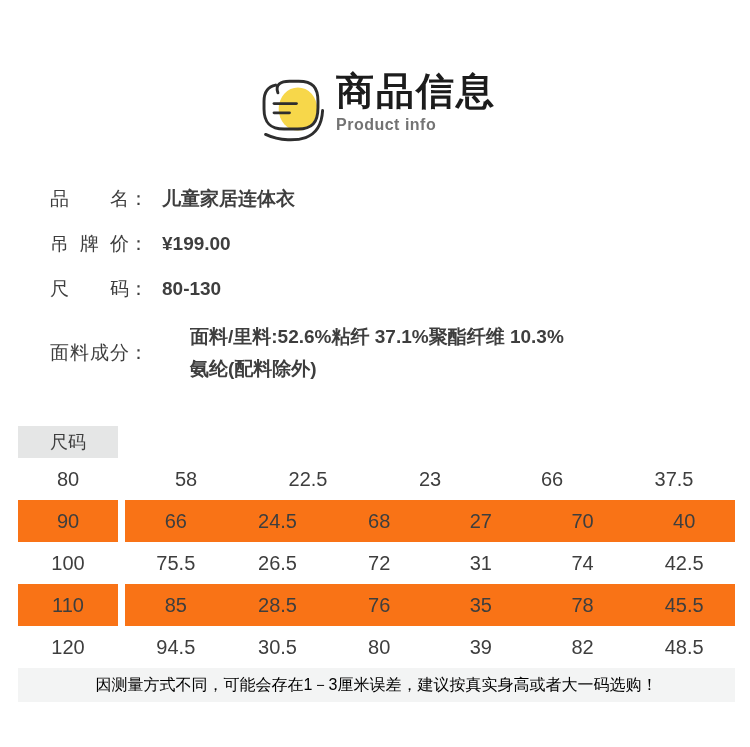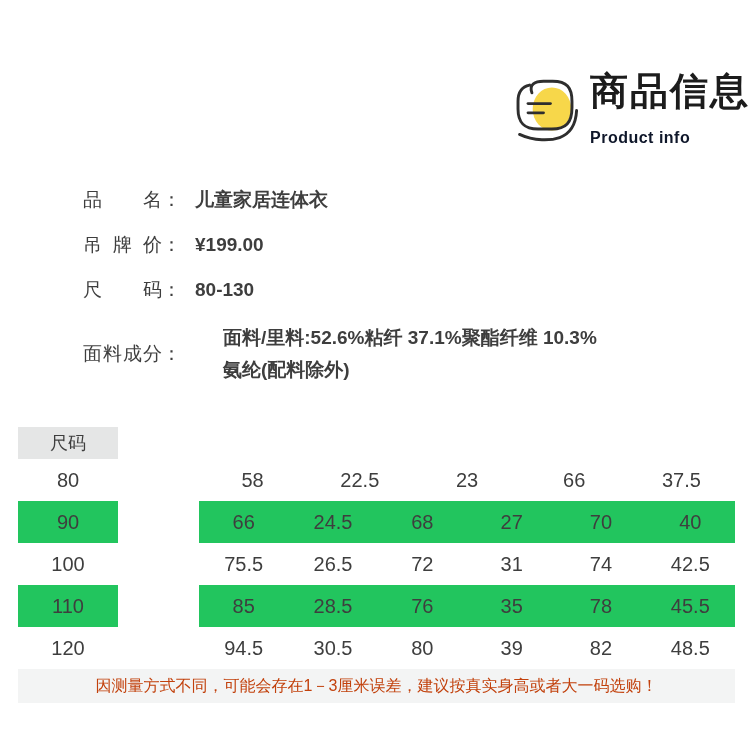--- a/index.html
+++ b/index.html
@@ -6,61 +6,61 @@
   html,body { background:#ffffff; }
   body {
     width:750px; height:747px; overflow:hidden;
     font-family:"Liberation Sans","DejaVu Sans",sans-serif;
     color:#3e3e3e;
   }
 
   
   .hdr {
     padding-top:70px;
-    display:flex; justify-content:flex-end; align-items:flex-start;
+    display:flex; justify-content:center; align-items:flex-start;
   }
   .hdr-icon { width:74px; height:74px; margin-right:8px; margin-top:2px; }
   .hdr-titles { display:flex; flex-direction:column; }
   .hdr-title {
     font-size:38px; font-weight:700; color:#1c1c1c;
     letter-spacing:2px; line-height:42px;
   }
   .hdr-sub {
-    font-size:16px; font-weight:700; color:#0f172a;
-    letter-spacing:0.5px; margin-top:17px;
+    font-size:16px; font-weight:700; color:#737373;
+    letter-spacing:0.5px; margin-top:4px;
   }
 
   
-  .info { padding-left:83px; margin-top:40px; font-size:19px; }
+  .info { padding-left:50px; margin-top:40px; font-size:19px; }
   .info-row { display:flex; align-items:flex-start; line-height:26px; margin-bottom:19px; }
   .info-row:last-child { margin-bottom:0;align-items:center; }
   .lbl {
     display:inline-block; width:79px;
     text-align:justify; text-align-last:justify;
     color:#3e3e3e; flex:none;
   }
   .colon { flex:none; margin-right:14px; }
   .val { color:#3e3e3e;font-weight:bold; }
   .val-line { white-space:nowrap; line-height:32px;margin-left:28px; }
 
   
   .table { margin-top:41px; }
   .t-row { display:flex; padding:0 15px 0 18px; }
   .c0 { width:100px; display:flex; align-items:center; justify-content:center; }
   .t-gap { width:7px; }
   .t-main { flex:1; display:flex; }
   .t-main .cell { flex:1; display:flex; align-items:center; justify-content:center; }
   .row-head { height:32px; font-size:18px; }
   .row-head .c0, .row-head .t-main { background:#e5e6e6; }
-  .row-data { height:42px; font-size:20px;gap:37px; }
-  .row-gray .c0, .row-gray .t-main { background:#22c55e; }
+  .row-data { height:42px; font-size:20px; }
+  .row-gray .c0, .row-gray .t-main { background:#f97316; }
   .note-band {
     margin:0 15px 0 18px; height:34px; background:#f3f4f4;
     display:flex; align-items:center; justify-content:center;
-    font-size:16px; color:#c2410c; white-space:nowrap;
+    font-size:16px; color:#000000; white-space:nowrap;
   }
 </style>
 </head>
 <body>
 
 <div class="hdr">
   <svg class="hdr-icon" viewBox="0 0 96 96" aria-hidden="true">
     <ellipse cx="57" cy="48" rx="25" ry="28" fill="#f7d74a"></ellipse>
     <g fill="none" stroke="#2e2e2e" stroke-width="3.8" stroke-linecap="round">
 

